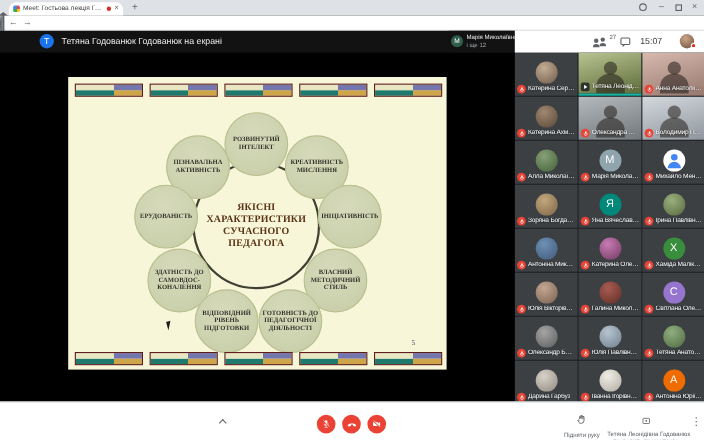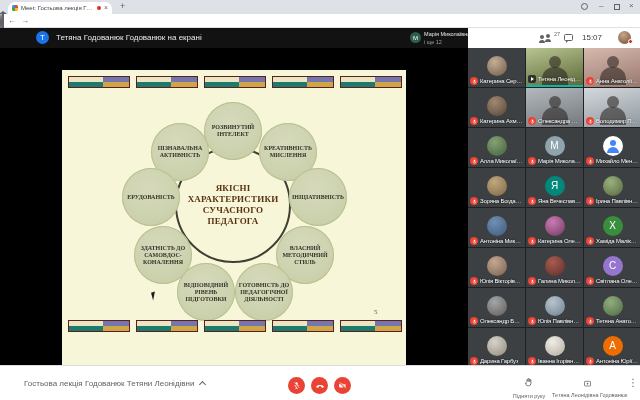--- a/index.html
+++ b/index.html
@@ -67,21 +67,21 @@
   #chat-icon:after { content:''; position:absolute; left:1px; bottom:-3px; border-left:0 solid transparent;
     border-right:3px solid transparent; border-top:3px solid #5f6368; }
   #clock { position:absolute; left:114px; top:5px; font-size:8px; color:#3c4043; }
   #hdr-avatar { position:absolute; left:150px; top:3px; width:13px; height:13px; border-radius:50%;
     background:radial-gradient(circle at 40% 30%, #caa58a, #6d4c35); }
   #hdr-avatar-badge { position:absolute; left:160px; top:11px; width:5px; height:5px; border-radius:50%;
     background:#d93025; border:1px solid #fff; }
 
   
   #main { position:absolute; left:0; top:48px; width:468px; height:317px; background:#000; }
-  #slide { position:absolute; left:62px; top:22px; width:344px; height:296px; background:#f7f6d8;
+  #slide { position:absolute; left:62px; top:22px; width:344px; height:266px; background:#f7f6d8;
     font-family:"Liberation Serif","DejaVu Serif",serif; }
   .striprow { position:absolute; left:6px; width:334px; height:12px; display:flex; gap:6px; }
   #strip-top { top:6px; } #strip-bottom { top:250px; }
   .seg { width:62px; height:12px; border:1px solid #5f1d1d;
     background-image:linear-gradient(90deg,#e9e6c3 57%,#7477ae 57%),
                      linear-gradient(90deg,#1e7a6d 57%,#cfa54a 57%);
     background-size:100% 50%,100% 50%; background-position:0 0,0 100%; background-repeat:no-repeat; }
   #center-ring { position:absolute; left:113px; top:77px; width:116px; height:116px; border-radius:50%;
     border:2px solid #3f3f33; display:flex; align-items:center; justify-content:center; text-align:center; }
   #center-title { font-size:9px; line-height:11px; font-weight:bold; color:#5a3216;
@@ -576,21 +576,20 @@
             <path d="M2.2 4.3v1a2.8 2.8 0 0 0 5.6 0v-1" stroke="#fff" stroke-width="1" fill="none"></path>
             <rect x="4.5" y="7.2" width="1" height="1.8" fill="#fff"></rect>
           </svg>
         </span>
         <span class="pname">Антоніна Юріївн...</span>
       </div>
     </div>
   </div>
 
 <div id="bottombar">
-  <span id="meeting-title">Гостьова лекція Годованюк Тетяни Леонідівни</span>
   <span id="title-chevron"></span>
   <div id="btn-mic" class="ctl-btn">
     <svg width="9" height="9" viewBox="0 0 24 24">
       <path fill="#fff" d="M12 14a3 3 0 0 0 3-3V6a3 3 0 0 0-6 0v5a3 3 0 0 0 3 3z"></path>
       <path fill="none" stroke="#fff" stroke-width="1.6" d="M7 11a5 5 0 0 0 10 0"></path>
       <rect x="11.2" y="16" width="1.6" height="3.4" fill="#fff"></rect>
       <rect x="8.4" y="19.4" width="7.2" height="1.6" fill="#fff"></rect>
       <line x1="5" y1="4" x2="19" y2="19" stroke="#ea4335" stroke-width="3"></line>
       <line x1="6" y1="3.4" x2="20" y2="18.4" stroke="#fff" stroke-width="1.6"></line>
     </svg>

